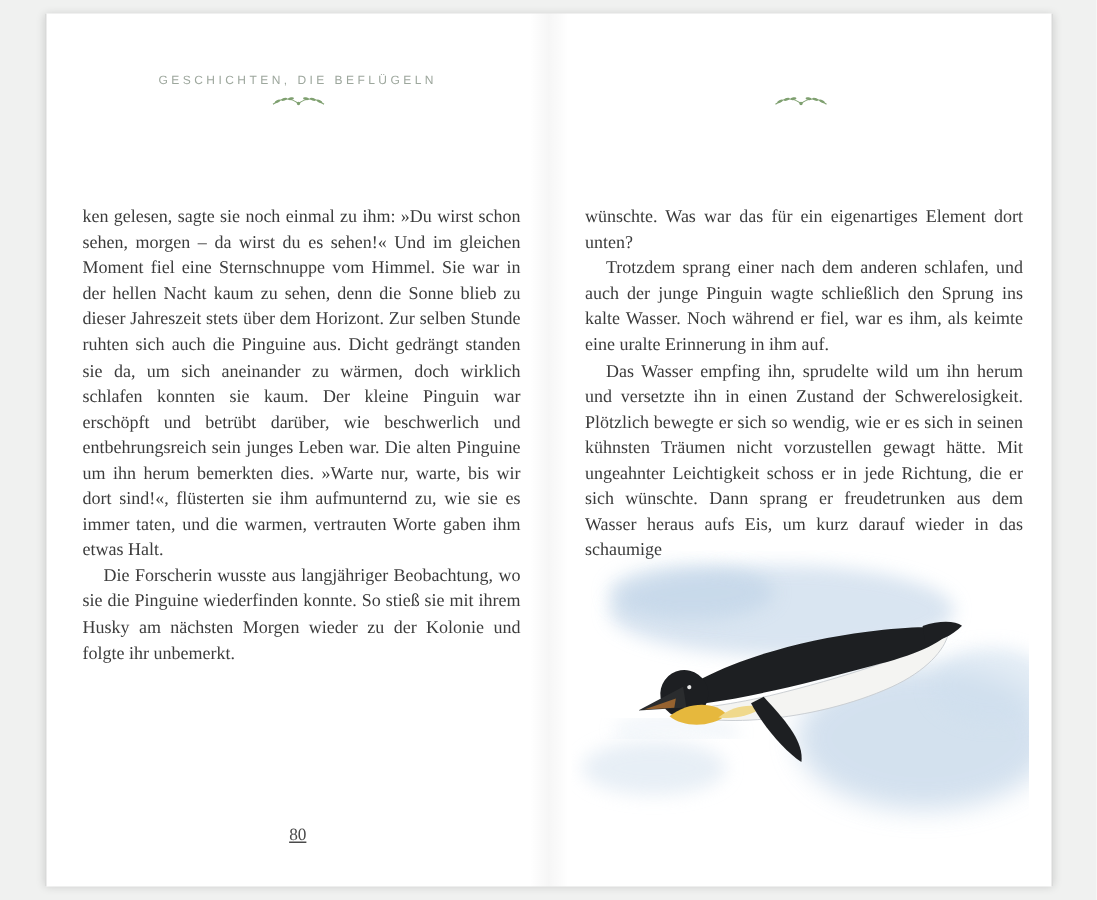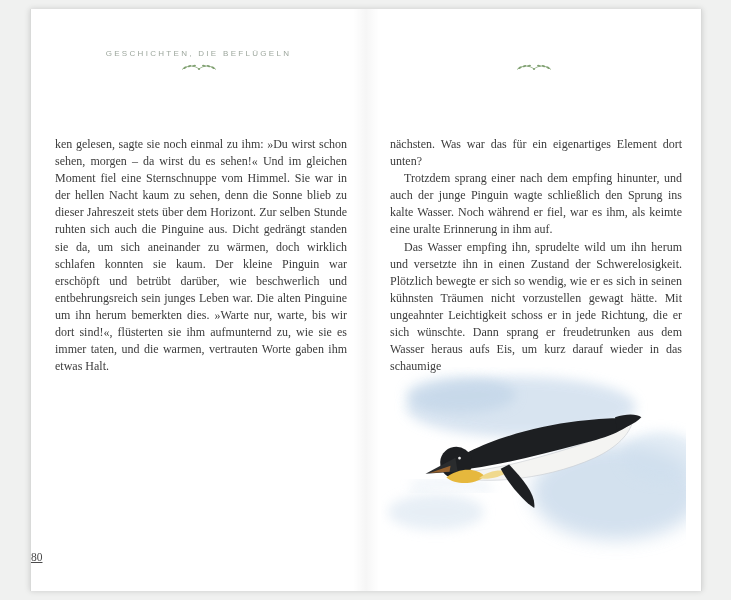--- a/index.html
+++ b/index.html
@@ -42,21 +42,21 @@
     position: absolute; top: 99px; left: 24px; right: 19px;
     font-size: 12px; line-height: 17.1px;
     color: #3b3b3b;
     text-align: justify;
     margin-top: 28px;
   }
   .body-text p { margin: 0; text-indent: 14px; }
   .body-text p.noindent { text-indent: 0; }
   .page-number {
     position: absolute; bottom: 28px; left: 0; right: 0;
-    text-align: left;
+    text-align: center;
     font-size: 11.5px; color: #4a4a4a; text-decoration: underline;
   }
   .illustration {
     position: absolute; top: 358px; left: 15px;
     width: 305px; height: 200px;
   }
 </style>
 </head>
 <body>
 
@@ -77,20 +77,21 @@
             <ellipse cx="14" cy="3.8" rx="2" ry="0.9" transform="rotate(-8 14 3.8)"></ellipse>
             <ellipse cx="33" cy="5.6" rx="2" ry="0.9" transform="rotate(28 33 5.6)"></ellipse>
             <ellipse cx="28.5" cy="4.2" rx="2" ry="0.9" transform="rotate(18 28.5 4.2)"></ellipse>
             <ellipse cx="24" cy="3.8" rx="2" ry="0.9" transform="rotate(8 24 3.8)"></ellipse>
             <circle cx="19" cy="7" r="1.1"></circle>
           </g>
         </svg>
       </div>
       <div class="body-text">
         <p class="noindent">ken gelesen, sagte sie noch einmal zu ihm: »Du wirst schon sehen, morgen – da wirst du es sehen!« Und im gleichen Moment fiel eine Sternschnuppe vom Himmel. Sie war in der hellen Nacht kaum zu sehen, denn die Sonne blieb zu dieser Jahreszeit stets über dem Horizont. Zur selben Stunde ruhten sich auch die Pinguine aus. Dicht gedrängt standen sie da, um sich aneinander zu wärmen, doch wirklich schlafen konnten sie kaum. Der kleine Pinguin war erschöpft und betrübt darüber, wie beschwerlich und entbehrungsreich sein junges Leben war. Die alten Pinguine um ihn herum bemerkten dies. »Warte nur, warte, bis wir dort sind!«, flüsterten sie ihm aufmunternd zu, wie sie es immer taten, und die warmen, vertrauten Worte gaben ihm etwas Halt.</p>
+        <p>Die Forscherin wusste aus langjähriger Beobachtung, wo sie die Pinguine wiederfinden konnte. So stieß sie mit ihrem Husky am nächsten Morgen wieder zu der Kolonie und folgte ihr unbemerkt.</p>
       </div>
       <div class="page-number">80</div>
     </div>
 
     <div class="page">
       <div class="ornament">
         <svg width="38" height="11" viewBox="0 0 38 11">
           <g stroke="#7fa070" fill="none" stroke-width="0.7">
             <path d="M19 7 C 14 3, 8 3, 2 7.5"></path>
             <path d="M19 7 C 24 3, 30 3, 36 7.5"></path>
@@ -100,22 +101,22 @@
             <ellipse cx="9.5" cy="4.2" rx="2" ry="0.9" transform="rotate(-18 9.5 4.2)"></ellipse>
             <ellipse cx="14" cy="3.8" rx="2" ry="0.9" transform="rotate(-8 14 3.8)"></ellipse>
             <ellipse cx="33" cy="5.6" rx="2" ry="0.9" transform="rotate(28 33 5.6)"></ellipse>
             <ellipse cx="28.5" cy="4.2" rx="2" ry="0.9" transform="rotate(18 28.5 4.2)"></ellipse>
             <ellipse cx="24" cy="3.8" rx="2" ry="0.9" transform="rotate(8 24 3.8)"></ellipse>
             <circle cx="19" cy="7" r="1.1"></circle>
           </g>
         </svg>
       </div>
       <div class="body-text">
-        <p class="noindent">nächsten. Was war das für ein eigenartiges Element dort unten?</p>
-        <p>Trotzdem sprang einer nach dem empfing hinunter, und auch der junge Pinguin wagte schließlich den Sprung ins kalte Wasser. Noch während er fiel, war es ihm, als keimte eine uralte Erinnerung in ihm auf.</p>
+        <p class="noindent">wünschte. Was war das für ein eigenartiges Element dort unten?</p>
+        <p>Trotzdem sprang einer nach dem anderen schlafen, und auch der junge Pinguin wagte schließlich den Sprung ins kalte Wasser. Noch während er fiel, war es ihm, als keimte eine uralte Erinnerung in ihm auf.</p>
         <p>Das Wasser empfing ihn, sprudelte wild um ihn herum und versetzte ihn in einen Zustand der Schwerelosigkeit. Plötzlich bewegte er sich so wendig, wie er es sich in seinen kühnsten Träumen nicht vorzustellen gewagt hätte. Mit ungeahnter Leichtigkeit schoss er in jede Richtung, die er sich wünschte. Dann sprang er freudetrunken aus dem Wasser heraus aufs Eis, um kurz darauf wieder in das schaumige</p>
       </div>
 
       <div class="illustration">
         <svg width="305" height="200" viewBox="0 0 305 200">
           <defs>
             <filter id="soft" x="-50%" y="-50%" width="200%" height="200%">
               <feGaussianBlur stdDeviation="6"></feGaussianBlur>
             </filter>
             <filter id="softer" x="-50%" y="-50%" width="200%" height="200%">

